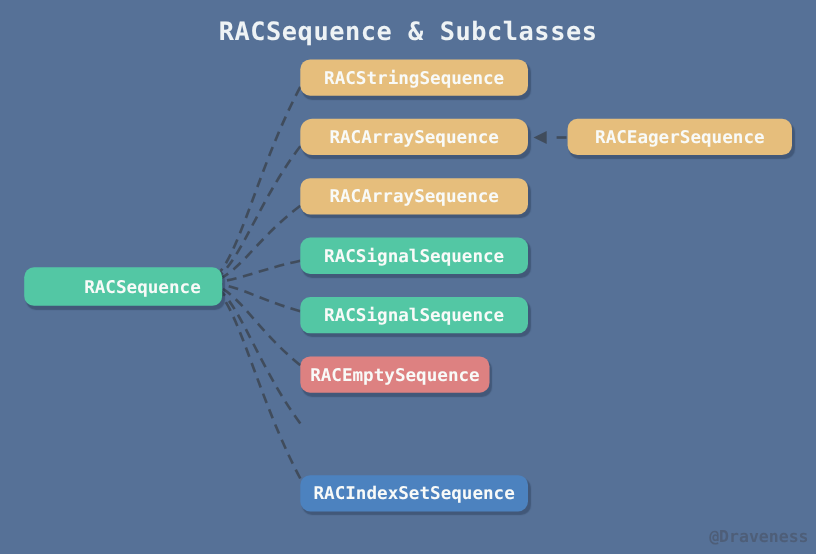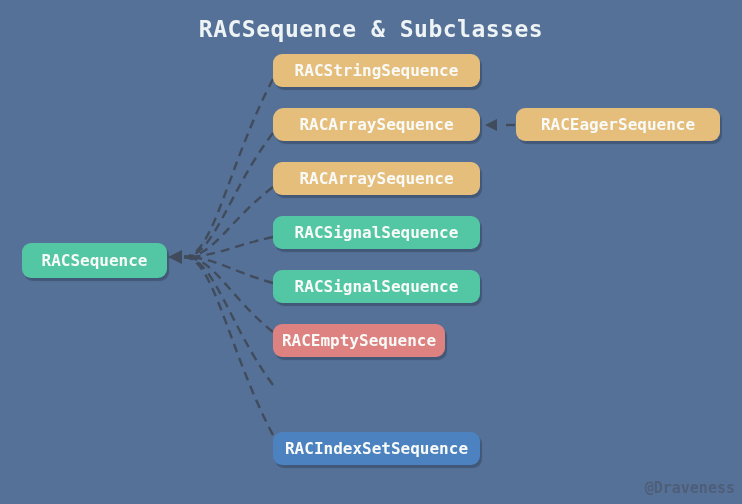--- a/index.html
+++ b/index.html
@@ -64,21 +64,21 @@
     <path d="M 273 332 C 228 296, 214 257, 184 257" style="stroke: rgb(64, 76, 92);"></path>
     <path d="M 273 385 C 228 324, 214 257, 184 257" style="stroke: rgb(64, 76, 92);"></path>
     <path d="M 273 435 C 228 350, 214 257, 184 257" style="stroke: rgb(64, 76, 92);"></path>
     <polygon points="168,257 182,250 182,264" style="fill: rgb(64, 76, 92);"></polygon>
     <path d="M 515 125 L 501 125" style="stroke: rgb(64, 76, 92);"></path>
     <polygon points="485,125 497,119 497,131" style="fill: rgb(64, 76, 92);"></polygon>
   </svg>
 
   <div class="title" style="color: rgb(238, 243, 245);">RACSequence &amp; Subclasses</div>
 
-  <div class="node" style="left: 22px; top: 243px; width: 145px; height: 35px; background: rgb(83, 199, 164);">
+  <div class="node" style="left: 22px; top: 243px; width: 145px; height: 35px; background: rgb(83, 199, 164); padding-left: 35px;">
     <span class="node-label">RACSequence</span>
   </div>
 
   <div class="node" style="left: 273px; top: 54px; width: 207px; height: 33px; background: rgb(230, 190, 124);">
     <span class="node-label">RACStringSequence</span>
   </div>
 
   <div class="node" style="left: 273px; top: 108px; width: 207px; height: 33px; background: rgb(230, 190, 124); border-radius: 11px;">
     <span class="node-label">RACArraySequence</span>
   </div>

